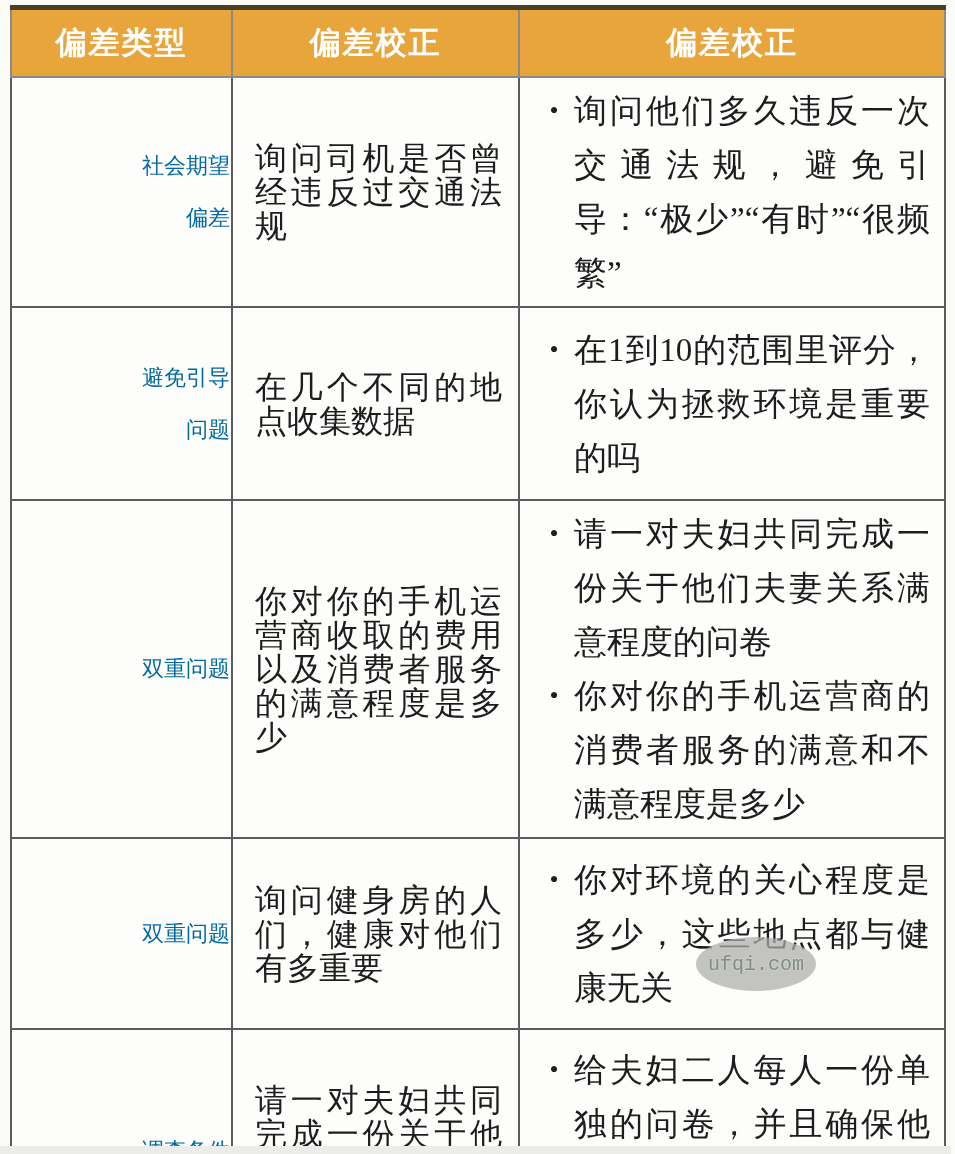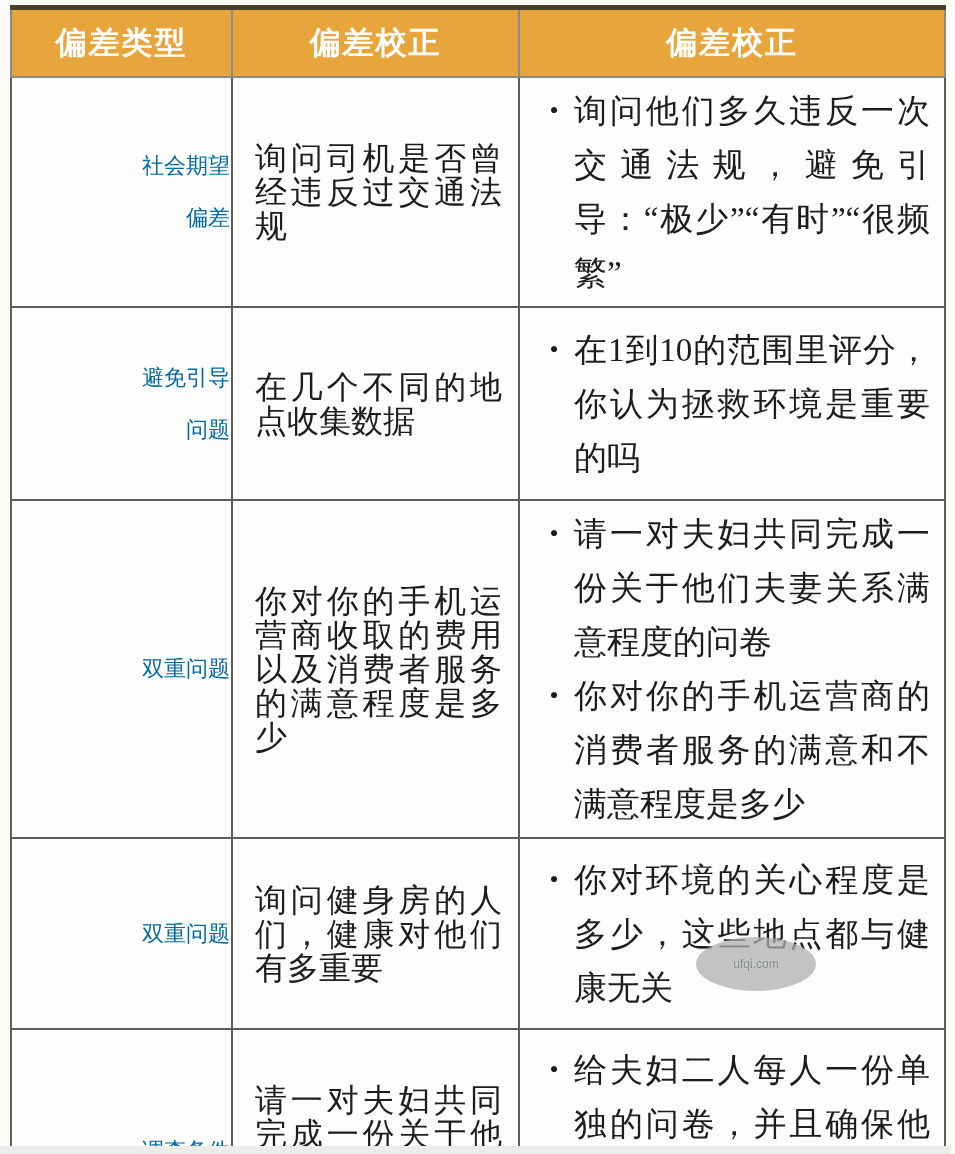--- a/index.html
+++ b/index.html
@@ -96,22 +96,22 @@
     width: 120px;
     height: 54px;
     background: rgba(172, 172, 172, 0.72);
     border-radius: 50%;
     display: flex;
     align-items: center;
     justify-content: center;
     pointer-events: none;
   }
   .watermark span {
-    font-family: Liberation Sans, sans-serif;
-    font-size: 12px;
+    font-family: Liberation Mono, monospace;
+    font-size: 20px;
     color: rgba(110, 125, 118, 0.85);
     text-shadow: 0 0 2px rgba(255,255,255,0.6);
   }
   .bottom-strip {
     position: absolute;
     left: 0;
     bottom: 0;
     width: 955px;
     height: 8px;
     background: #ececea;

